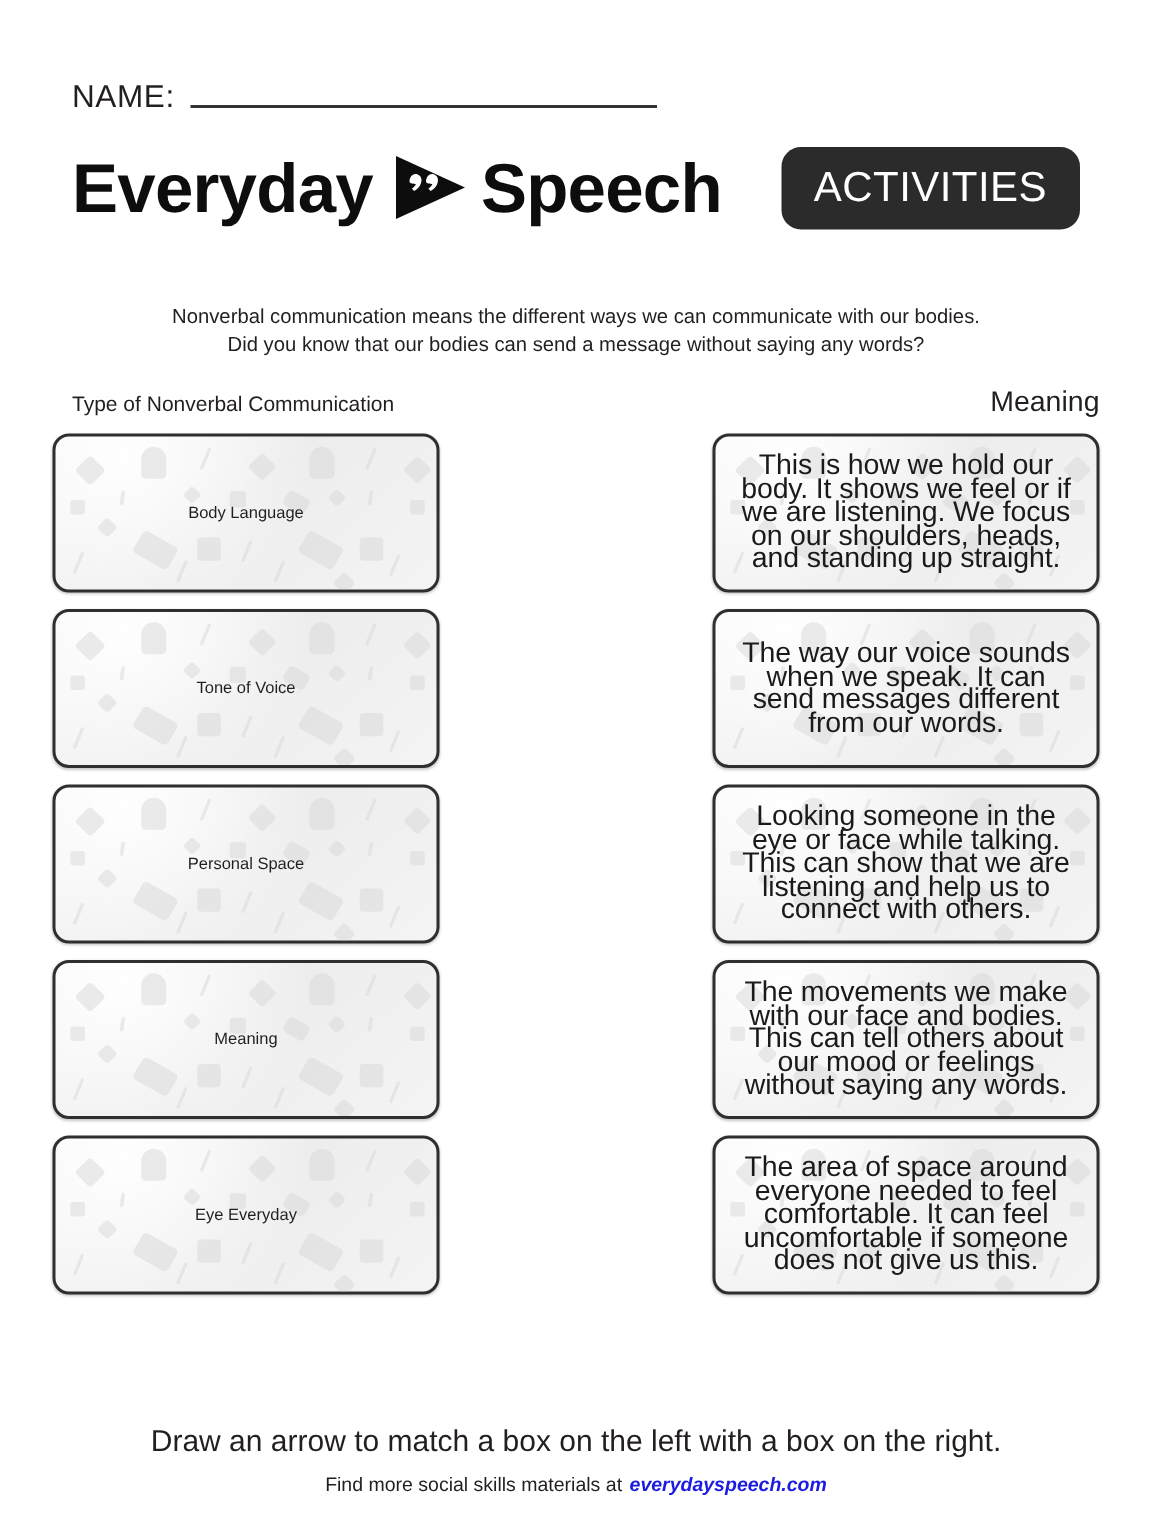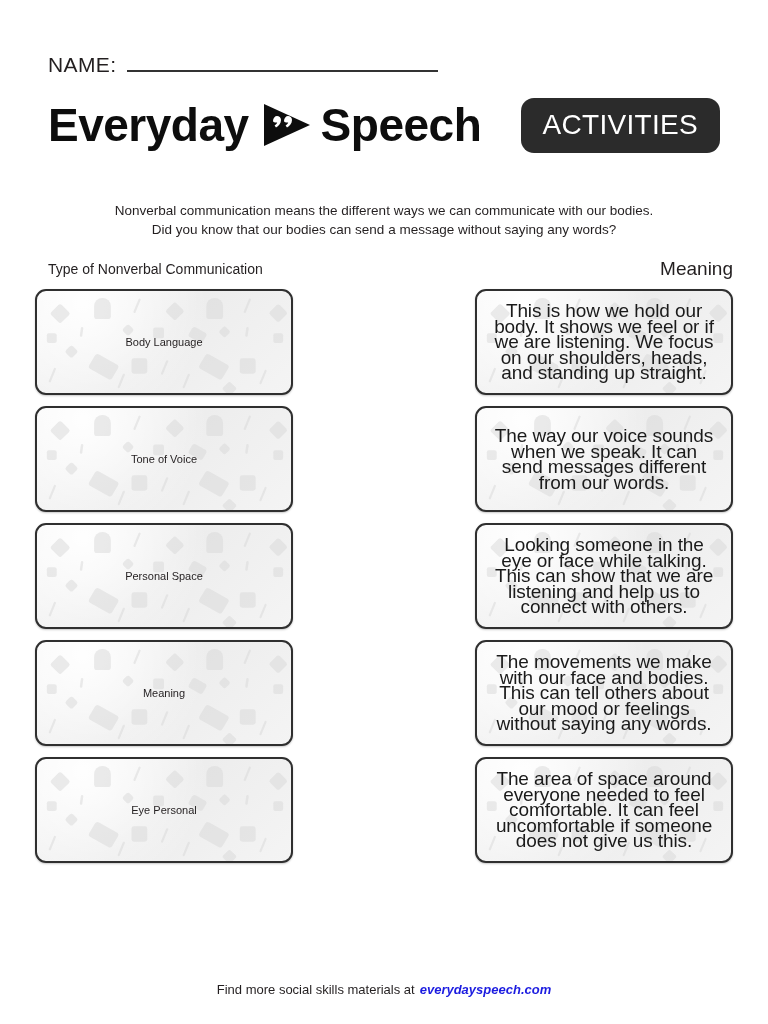--- a/index.html
+++ b/index.html
@@ -399,21 +399,21 @@
             <rect x="128" y="74" width="2.2" height="16" rx="1.1" fill="#d8d8d8" transform="rotate(22 136 82)"></rect>
             <path d="M168 70 h20.9 a3 3 0 0 1 3 3 v11.440000000000001 a3 3 0 0 1 -3 3 h-20.9 a3 3 0 0 1 -3 -3 v-11.440000000000001 a3 3 0 0 1 3 -3 z" fill="#d8d8d8" transform="rotate(30 179 81)"></path>
             <rect x="206" y="70" width="16" height="16" rx="2.5" fill="#d8d8d8"></rect>
             <rect x="14" y="82" width="2.2" height="16" rx="1.1" fill="#d8d8d8" transform="rotate(22 22 90)"></rect>
             <rect x="84" y="88" width="2.2" height="16" rx="1.1" fill="#d8d8d8" transform="rotate(22 92 96)"></rect>
             <rect x="150" y="88" width="2.2" height="16" rx="1.1" fill="#d8d8d8" transform="rotate(22 158 96)"></rect>
             <rect x="228" y="84" width="2.2" height="16" rx="1.1" fill="#d8d8d8" transform="rotate(22 236 92)"></rect>
             <rect x="190" y="96" width="11" height="11" rx="2.5" fill="#d8d8d8" transform="rotate(45 195.5 101.5)"></rect>
           </svg>
         </span>
-      <span class="card-label">Eye Personal</span>
+      <span class="card-label">Eye Everyday</span>
     </div>
   </div>
 
   <div class="col col-right">
     <div class="card">
       <span class="pattern">
           <svg width="100%" height="100%" viewBox="0 0 258 106" preserveAspectRatio="none" style="display: block;">
             <rect x="16" y="16" width="15" height="15" rx="2.5" fill="#d8d8d8" transform="rotate(45 23.5 23.5)"></rect>
             <path d="M58 15.65 a8.5 8.5 0 0 1 17 0 v10.54 a3 3 0 0 1 -3 3 h-11 a3 3 0 0 1 -3 -3 z" fill="#d8d8d8"></path>
             <rect x="100" y="10" width="2.2" height="16" rx="1.1" fill="#d8d8d8" transform="rotate(22 108 18)"></rect>
@@ -571,17 +571,18 @@
             <rect x="84" y="88" width="2.2" height="16" rx="1.1" fill="#d8d8d8" transform="rotate(22 92 96)"></rect>
             <rect x="150" y="88" width="2.2" height="16" rx="1.1" fill="#d8d8d8" transform="rotate(22 158 96)"></rect>
             <rect x="228" y="84" width="2.2" height="16" rx="1.1" fill="#d8d8d8" transform="rotate(22 236 92)"></rect>
             <rect x="190" y="96" width="11" height="11" rx="2.5" fill="#d8d8d8" transform="rotate(45 195.5 101.5)"></rect>
           </svg>
         </span>
       <span class="card-label">The area of space around everyone needed to feel comfortable. It can feel uncomfortable if someone does not give us this.</span>
     </div>
   </div>
 
+  <div class="footer-main">Draw an arrow to match a box on the left with a box on the right.</div>
   <div class="footer-sub">
     <span>Find more social skills materials at</span><a class="link">everydayspeech.com</a>
   </div>
 
 </div>
 
 </body></html>

